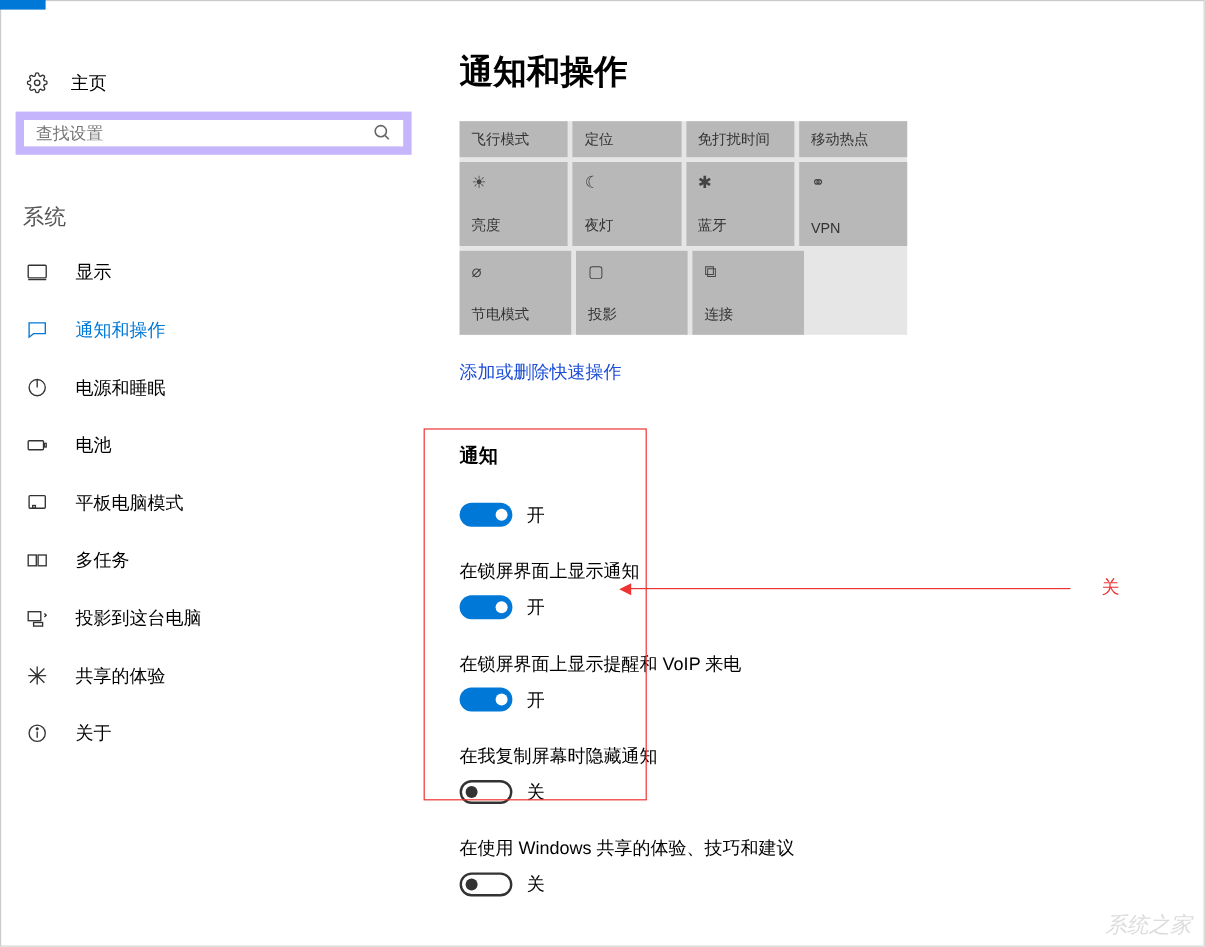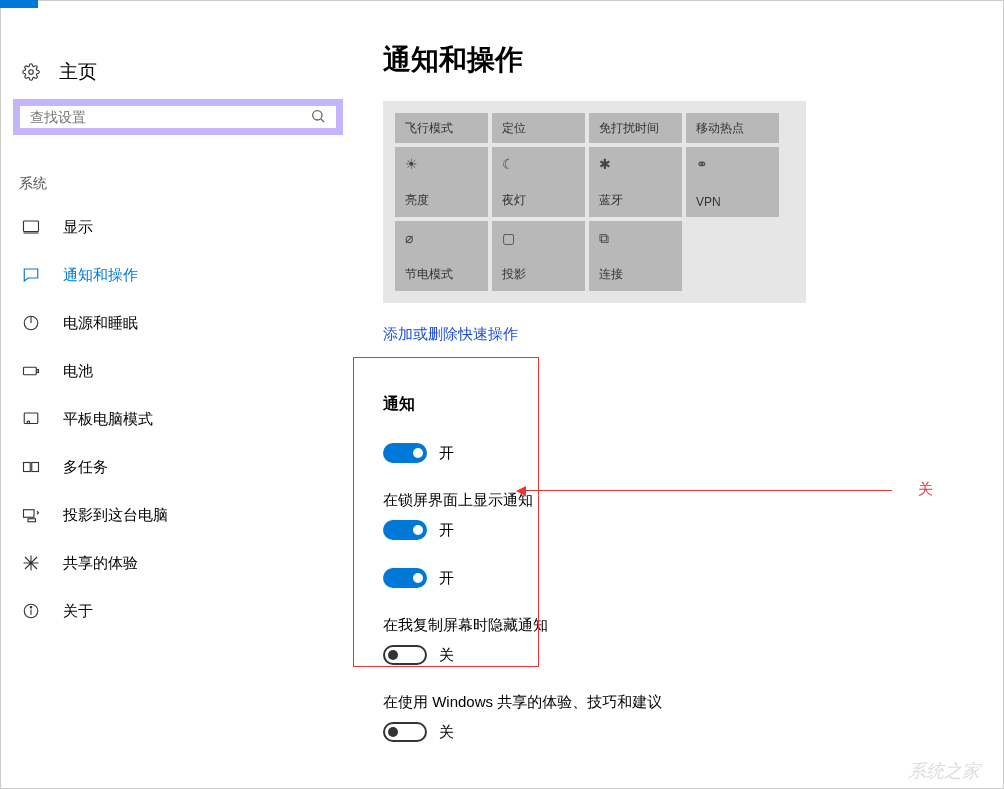--- a/index.html
+++ b/index.html
@@ -28,45 +28,45 @@
       background: #0078d7;
     }
     
     .sidebar {
       width: 360px;
       padding-top: 50px;
       flex-shrink: 0;
     }
     .home-row {
       display: flex;
-      align-items: center;
+      align-items: flex-end;
       padding: 8px 20px 14px 20px;
       gap: 18px;
-      font-size: 19px;
+      font-size: 15px;
     }
     .search-box {
       margin: 0 18px 0 12px;
       border: 7px solid #c4b5fd;
       height: 36px;
       display: flex;
       align-items: center;
       padding: 0 10px;
       justify-content: space-between;
     }
     .search-box input {
       border: none;
       outline: none;
       font-size: 14px;
       width: 100%;
       color: #666;
     }
     .section-label {
       padding: 40px 0 10px 18px;
       color: #555;
-      font-size: 14px;
+      font-size: 18px;
     }
     .nav-item {
       display: flex;
       align-items: center;
       padding: 14px 20px;
       gap: 22px;
       font-size: 15px;
       cursor: pointer;
     }
     .nav-item.selected {
@@ -79,22 +79,22 @@
       flex: 1;
       padding: 40px 0 0 22px;
     }
     .page-title {
       font-size: 28px;
       font-weight: 600;
       margin-bottom: 22px;
     }
     .quick-actions-grid {
       background: #e6e6e6;
-      padding: 12px;
-      width: 423px;
+      padding: 0;
+      width: 373px;
     }
     .qa-row {
       display: flex;
       gap: 4px;
       margin-bottom: 4px;
     }
     .qa-row:last-child { margin-bottom: 0; }
     .qa-tile {
       background: #b8b8b8;
       width: 93px;
@@ -200,21 +200,21 @@
       position: absolute;
       top: 480px;
       left: 918px;
       color: #e33;
       font-size: 15px;
       pointer-events: none;
     }
     .watermark {
       position:absolute;
       bottom:6px;
-      right:24px;
+      right:11px;
       font-size:18px;
       color:#ddd;
       font-style:italic;
       pointer-events:none;
     }
   </style>
 </head>
 <body>
 
 <div class="top-blue-bar"></div>
@@ -408,20 +408,21 @@
         <div class="setting-label">在锁屏界面上显示通知</div>
         <div class="toggle">
           <div class="toggle-switch on">
               <div class="toggle-knob"></div>
             </div>
           <span class="toggle-state">开</span>
         </div>
       </div>
 
       <div class="setting-row">
+        <div class="setting-label">在锁屏界面上显示提醒和 VoIP 来电</div>
         <div class="toggle">
           <div class="toggle-switch on">
               <div class="toggle-knob"></div>
             </div>
           <span class="toggle-state">开</span>
         </div>
       </div>
 
       <div class="setting-row">
         <div class="setting-label">在我复制屏幕时隐藏通知</div>

